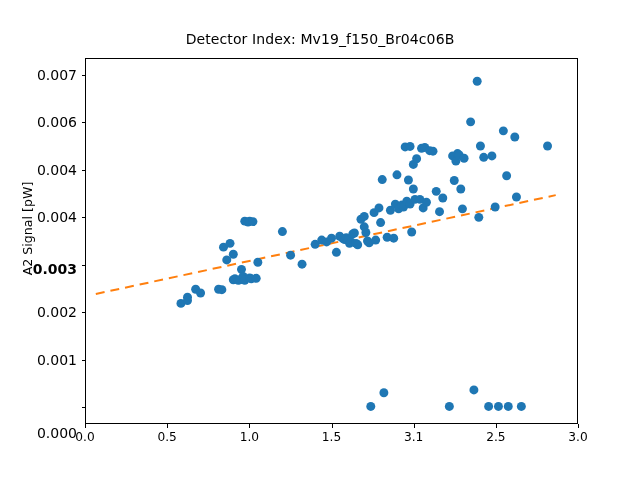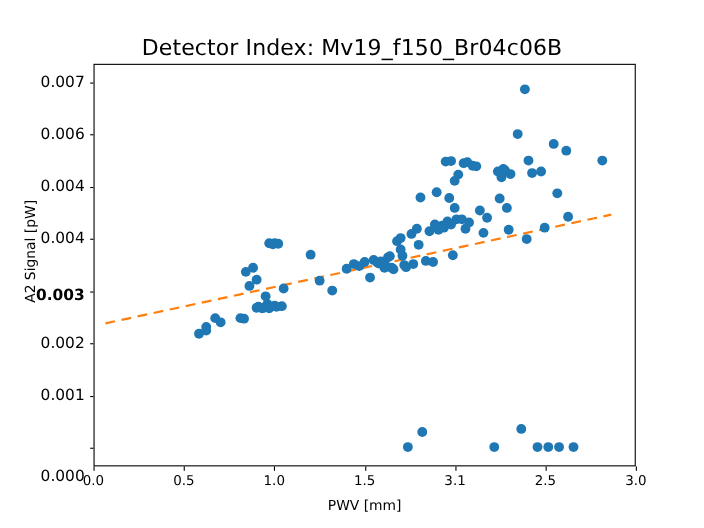--- a/index.html
+++ b/index.html
@@ -18,21 +18,21 @@
     width: 640px;
     height: 480px;
     background: #ffffff;
   }
   #chart-title {
     position: absolute;
     left: 0;
     top: 31px;
     width: 640px;
     text-align: center;
-    font-size: 20px;
+    font-size: 14px;
     color: #000000;
     letter-spacing: 0.1px;
   }
   #plot-area {
     position: absolute;
     left: 85px;
     top: 58px;
     width: 493px;
     height: 366px;
     border: 1.1px solid #000000;
@@ -245,21 +245,20 @@
   <div id="xlabels">
       <div class="tick-label-x" style="left: 55px; top: 430px;">0.0</div>
       <div class="tick-label-x" style="left: 137.167px; top: 430px;">0.5</div>
       <div class="tick-label-x" style="left: 219.333px; top: 430px;">1.0</div>
       <div class="tick-label-x" style="left: 301.5px; top: 430px;">1.5</div>
       <div class="tick-label-x" style="left: 383.667px; top: 430px;">3.1</div>
       <div class="tick-label-x" style="left: 465.833px; top: 430px;">2.5</div>
       <div class="tick-label-x" style="left: 548px; top: 430px;">3.0</div>
     </div>
 
-  <div id="xaxis-label">PWV [mm]</div>
   <div id="yaxis-label">A2 Signal [pW]</div>
 
 <div class="tick-mark" style="left: 81.5px; top: 407.4px; width: 3.5px; height: 1.1px;"></div>
     <div class="tick-mark" style="left: 81.5px; top: 359.8px; width: 3.5px; height: 1.1px;"></div>
     <div class="tick-mark" style="left: 81.5px; top: 312.3px; width: 3.5px; height: 1.1px;"></div>
     <div class="tick-mark" style="left: 81.5px; top: 264.8px; width: 3.5px; height: 1.1px;"></div>
     <div class="tick-mark" style="left: 81.5px; top: 217.2px; width: 3.5px; height: 1.1px;"></div>
     <div class="tick-mark" style="left: 81.5px; top: 169.7px; width: 3.5px; height: 1.1px;"></div>
     <div class="tick-mark" style="left: 81.5px; top: 122.2px; width: 3.5px; height: 1.1px;"></div>
     <div class="tick-mark" style="left: 81.5px; top: 74.6px; width: 3.5px; height: 1.1px;"></div>

